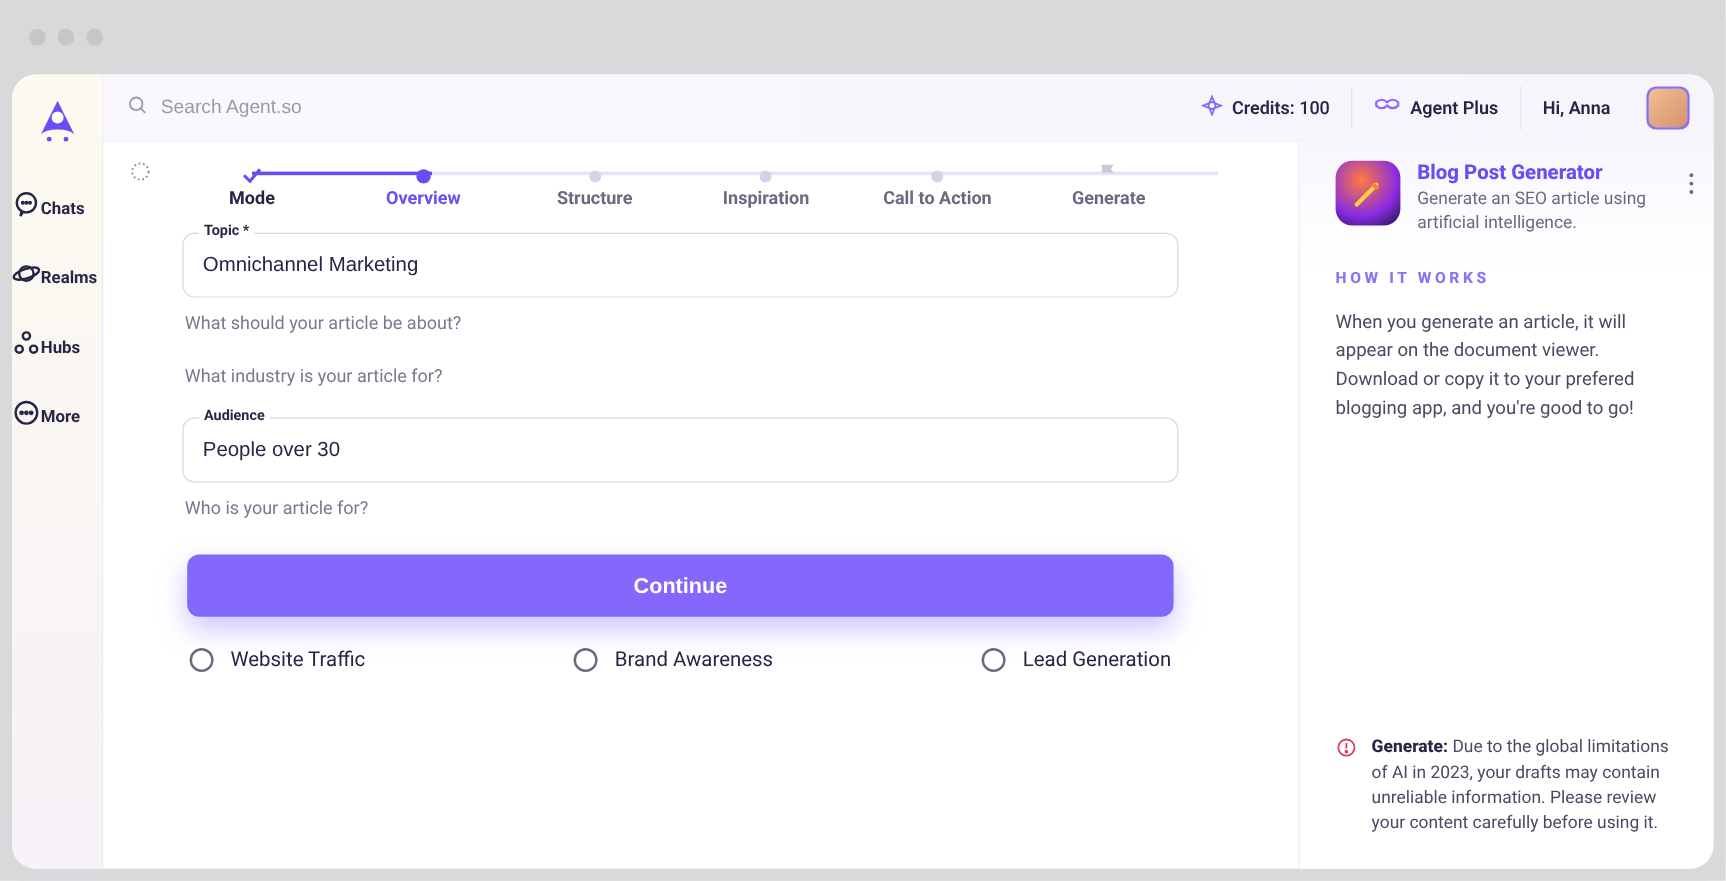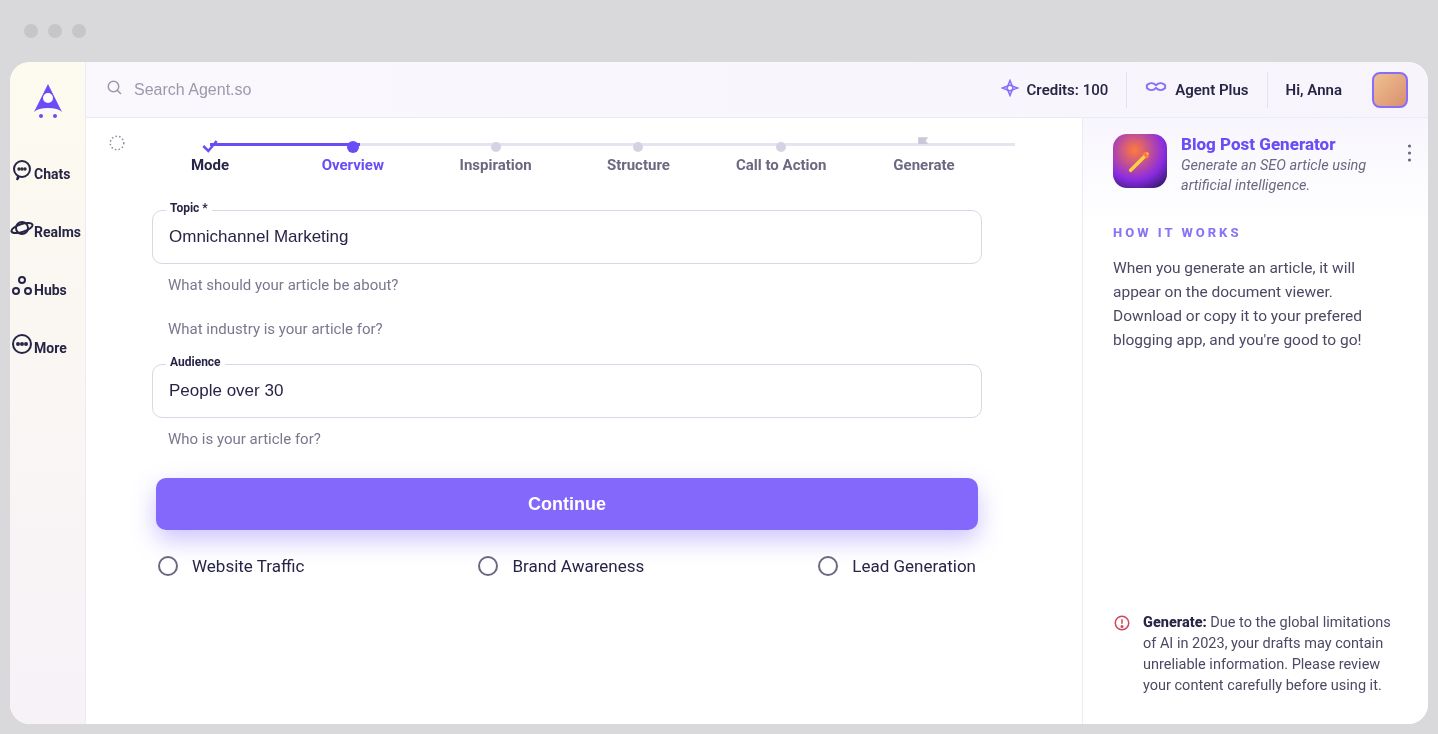--- a/index.html
+++ b/index.html
@@ -146,21 +146,21 @@
   .refresh-icon {
     position: absolute;
     top: 16px; left: 22px;
     color: #6b6880;
   }
   
   .stepper {
     display: flex;
     align-items: flex-end;
     justify-content: space-between;
-    margin: 0 34px 36px 34px;
+    margin: 0 34px 20px 34px;
     position: relative;
     padding-top: 4px;
   }
   .step {
     display: flex;
     flex-direction: column;
     align-items: center;
     width: 120px;
     text-align: center;
     position: relative;
@@ -225,21 +225,21 @@
     border: 1px solid #d9d7e6;
     border-radius: 10px;
     padding: 0 16px;
     font-size: 17px;
     color: #272546;
     outline: none;
   }
   .field-help {
     font-size: 15px;
     color: #7a778e;
-    margin: 12px 0 26px 16px;
+    margin: 12px 0 26px 2px;
   }
   .continue-btn {
     width: 100%;
     height: 52px;
     border: none;
     border-radius: 10px;
     background: #8368fb;
     color: #fff;
     font-size: 18px;
     font-weight: 700;
@@ -296,21 +296,20 @@
   .app-title {
     font-size: 17px;
     font-weight: 800;
     color: #6a4df4;
     margin-bottom: 2px;
   }
   .app-sub {
     font-size: 14.5px;
     color: #6b6880;
     line-height: 1.35;
-    font-style: italic;
   }
   .kebab {
     position: absolute;
     top: 26px; right: 16px;
     color: #6b6880;
     cursor: pointer;
   }
   .hiw-label {
     font-size: 13px;
     letter-spacing: 3px;
@@ -460,25 +459,25 @@
                   </svg>
               </span>
               <span class="step-label">Mode</span>
             </div>
             <div class="step active">
               <span class="step-dot"></span>
               <span class="step-label">Overview</span>
             </div>
             <div class="step">
               <span class="step-dot"></span>
-              <span class="step-label">Inspiration</span>
+              <span class="step-label">Structure</span>
             </div>
             <div class="step">
               <span class="step-dot"></span>
-              <span class="step-label">Structure</span>
+              <span class="step-label">Inspiration</span>
             </div>
             <div class="step">
               <span class="step-dot"></span>
               <span class="step-label">Call to Action</span>
             </div>
             <div class="step">
               <span class="flag-icon">
                 <svg width="20" height="20" viewBox="0 0 24 24" fill="#c9c7d8">
                     <path d="M5 3v18M5 4h12l-3 4 3 4H5"></path>
                   </svg>

